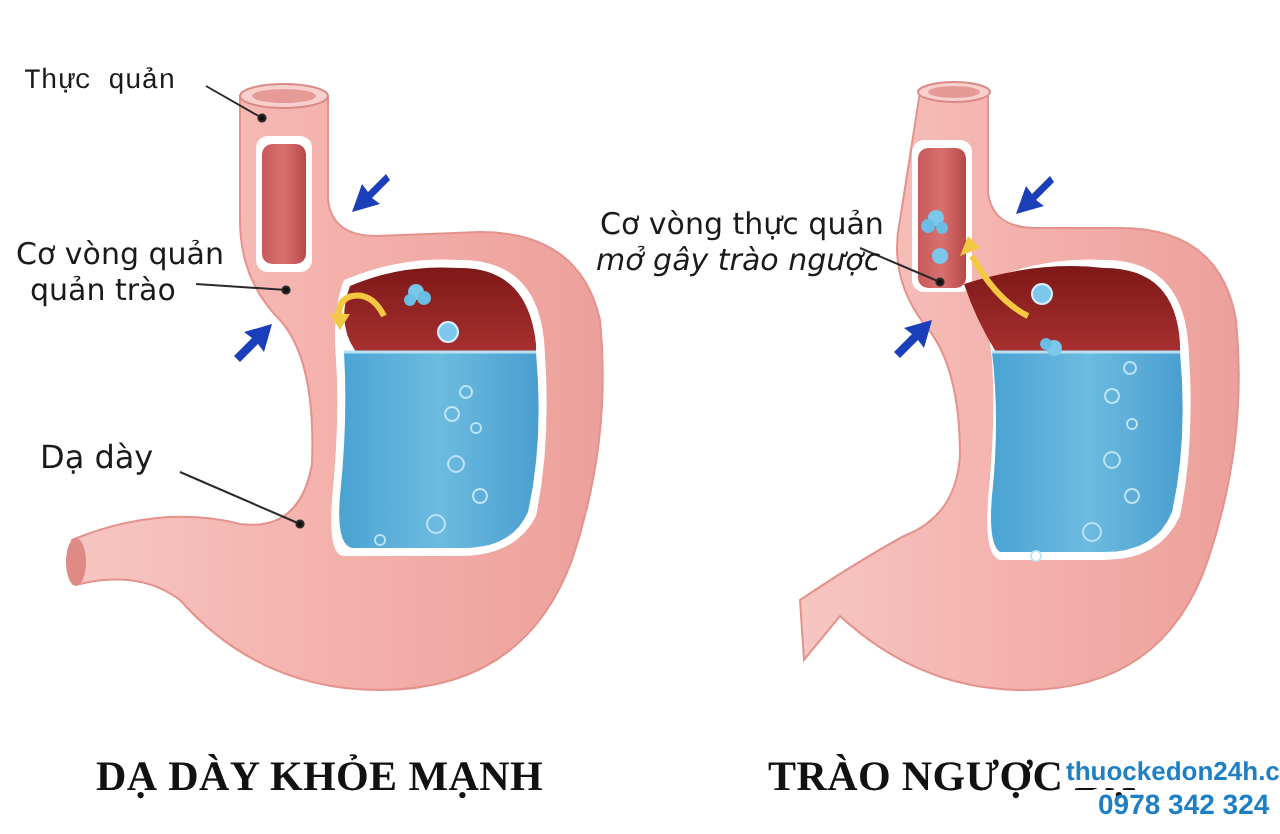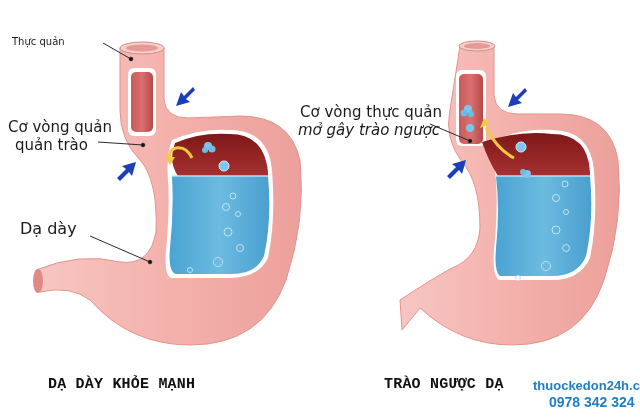--- a/index.html
+++ b/index.html
@@ -1,19 +1,19 @@
 <!DOCTYPE html>
 <html><head>
   <meta charset="utf-8">
   <style>
     html, body { margin: 0; padding: 0; background: #ffffff; }
     body { width: 640px; height: 417px; position: relative; overflow: hidden; font-family: "Liberation Sans", "DejaVu Sans", sans-serif; }
     .canvas { position: absolute; left: 0; top: 0; width: 640px; height: 417px; }
     .label { position: absolute; color: #1a1a1a; font-size: 15px; line-height: 17px; font-family: "DejaVu Sans", sans-serif; }
-    .caption { position: absolute; color: #111; font-weight: bold; font-size: 15px; letter-spacing: 0.2px; font-family: Liberation Mono, monospace; }
+    .caption { position: absolute; color: #111; font-weight: bold; font-size: 21px; letter-spacing: 0.2px; font-family: Liberation Serif, serif; }
     .watermark { position: absolute; font-family: "Liberation Sans", sans-serif; font-weight: bold; line-height: 16px; }
     .wm-url { color: #1e7fc4; font-size: 13px; background: #ffffff; padding-right: 2px; }
     .wm-phone { color: #1e7fc4; font-size: 14px; padding-left: 16px; }
   </style>
 </head>
 <body>
 
 <svg class="canvas" viewBox="0 0 640 417" xmlns="http://www.w3.org/2000/svg">
   <defs>
     <linearGradient id="wallGrad" x1="0" y1="0" x2="1" y2="0">
@@ -120,21 +120,21 @@
       <polygon points="525,88 516,97 513,93 508,107 522,103 518,100 527,91"></polygon>
       <polygon points="447,176 456,167 452,164 466,160 462,174 459,170 450,179"></polygon>
     </g>
     <g stroke="#2a2a2a" stroke-width="1">
       <line x1="430" y1="124" x2="470" y2="141"></line>
         <circle cx="470" cy="141" r="1.8" fill="#111"></circle>
     </g>
   </g>
 </svg>
 
-<div class="label" style="left:12px; top:33px; font-size:10px;">Thực quản</div>
+<div class="label" style="left:12px; top:33px; font-size:14px;font-family:Liberation Mono, monospace;">Thực quản</div>
 <div class="label" style="left:8px; top:119px;">Cơ vòng quản</div>
 <div class="label" style="left:15px; top:137px;">quản trào</div>
 <div class="label" style="left:20px; top:220px; font-size:16px;">Dạ dày</div>
 
 <div class="label" style="left:300px; top:104px;">Cơ vòng thực quản</div>
 <div class="label" style="left:298px; top:122px;font-style:italic;">mở gây trào ngược</div>
 
 <div class="caption" style="left:48px; top:376px;">DẠ DÀY KHỎE MẠNH</div>
 <div class="caption" style="left:384px; top:376px;">TRÀO NGƯỢC DẠ</div>
 

